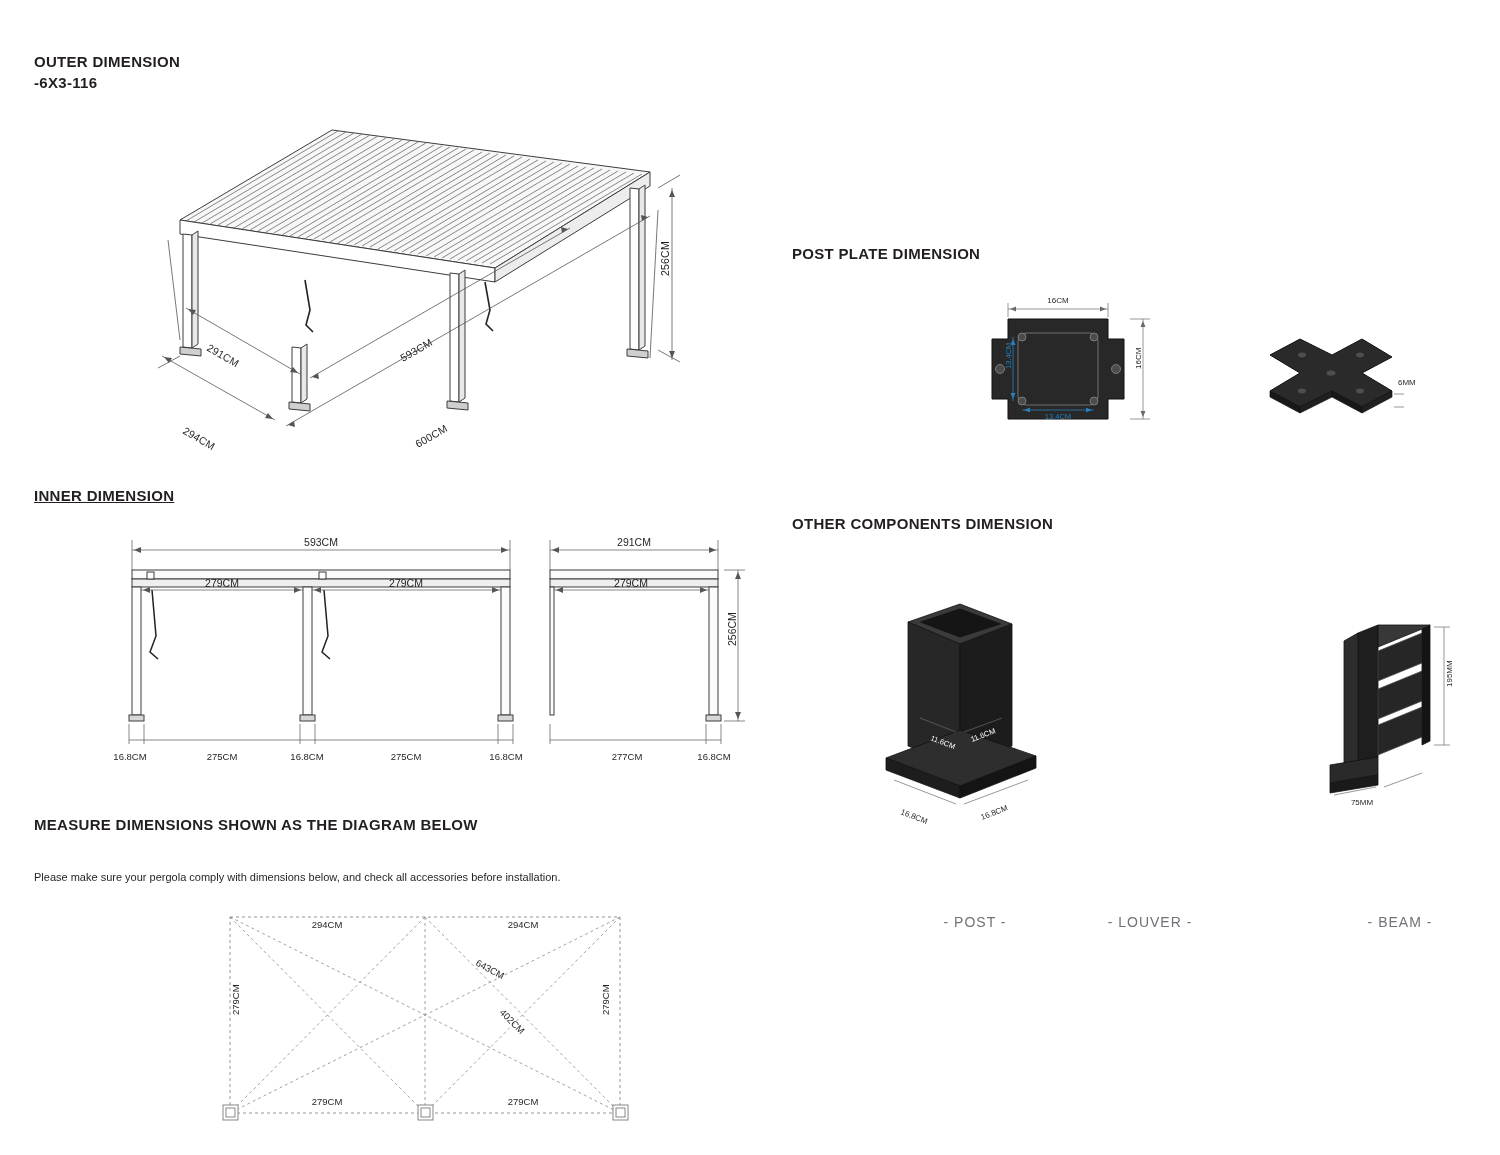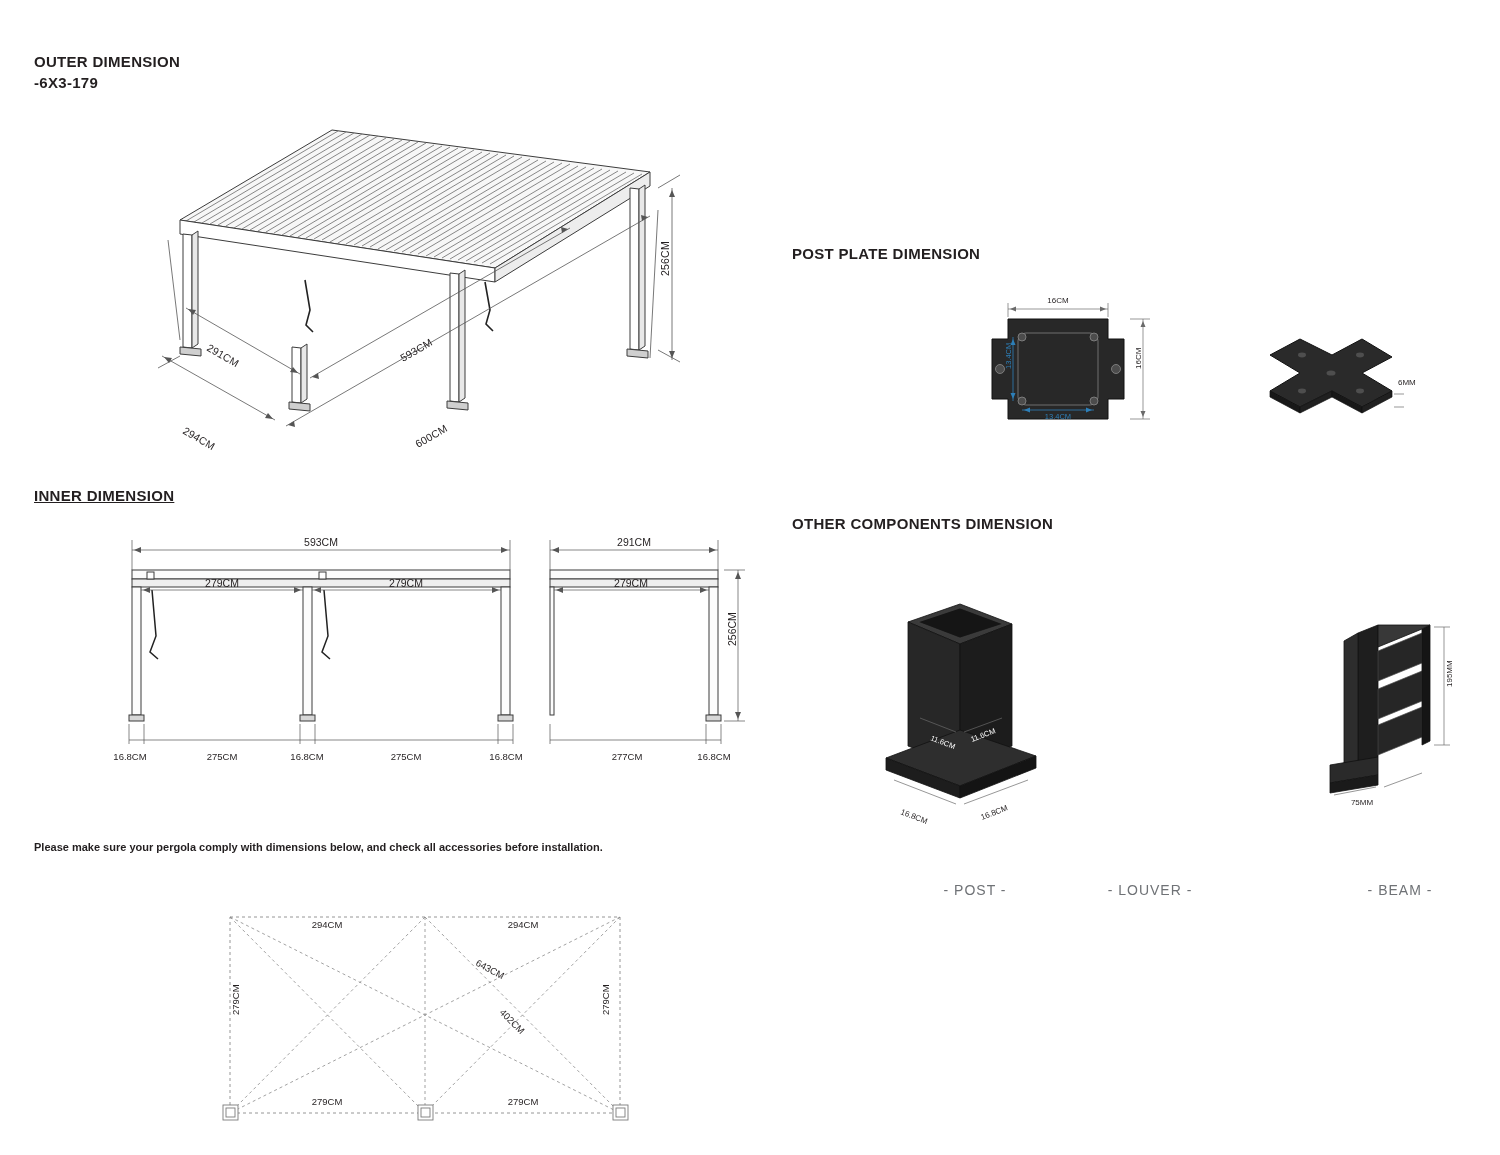--- a/index.html
+++ b/index.html
@@ -25,45 +25,47 @@
 
   .section-title {
     font-size: 15px;
     font-weight: bold;
     letter-spacing: 0.3px;
     color: #231f20;
   }
   .note-text {
     font-size: 11px;
     color: #231f20;
-    font-weight: bold;
+    font-weight: normal;
+    margin-top: 30px;
   }
   .dim-label {
     font-size: 10.5px;
     color: #231f20;
     letter-spacing: 0.2px;
     white-space: nowrap;
   }
   .comp-caption {
     font-size: 14px;
     color: #6f7276;
     letter-spacing: 1px;
     text-align: center;
     width: 200px;
+    margin-top: 32px;
   }
   svg { display: block; overflow: visible; }
   text { font-family: "Liberation Sans", sans-serif; }
 </style>
 </head>
 <body>
 
 <div class="page">
 
   <div class="abs section-title" style="left:34px; top:53px;">OUTER DIMENSION</div>
-  <div class="abs section-title" style="left:34px; top:74px;">-6X3-179</div>
+  <div class="abs section-title" style="left:34px; top:74px;">-6X3-116</div>
 
   <div class="abs" style="left:150px; top:110px;">
     <svg width="580" height="400" viewBox="0 0 580 400">
       <g stroke="#4a4a4a" stroke-width="1" fill="none">
 
         <polygon points="182,20 500,62 345,158 30,110" fill="#f7f7f7" stroke="#3c3c3c"></polygon>
 
         <g stroke="#7a7a7a" stroke-width="0.9">
           <line x1="188" y1="21" x2="36" y2="111"></line>
           <line x1="196" y1="22" x2="44" y2="112"></line>
@@ -250,20 +252,21 @@
         <line x1="621" y1="196" x2="621" y2="216"></line>
       </g>
       <text x="534" y="18" text-anchor="middle" font-size="10.5" fill="#231f20">291CM</text>
       <text x="531" y="59" text-anchor="middle" font-size="10.5" fill="#231f20">279CM</text>
       <text x="636" y="118" font-size="10.5" fill="#231f20" transform="rotate(-90 636 118)">256CM</text>
       <text x="527" y="232" text-anchor="middle" font-size="9.5" fill="#231f20">277CM</text>
       <text x="614" y="232" text-anchor="middle" font-size="9.5" fill="#231f20">16.8CM</text>
     </svg>
   </div>
 
+  <div class="abs section-title" style="left:34px; top:816px;">MEASURE DIMENSIONS SHOWN AS THE DIAGRAM BELOW</div>
   <div class="abs note-text" style="left:34px; top:841px;">Please make sure your pergola comply with dimensions below, and check all accessories before installation.</div>
 
   <div class="abs" style="left:215px; top:905px;">
     <svg width="420" height="230" viewBox="0 0 420 230">
 
       <rect x="15" y="12" width="390" height="196" fill="none" stroke="#8a8a8a" stroke-width="0.9" stroke-dasharray="3,3"></rect>
 
       <g stroke="#8a8a8a" stroke-width="0.8" stroke-dasharray="3,3" fill="none">
         <line x1="15" y1="12" x2="405" y2="208"></line>
         <line x1="405" y1="12" x2="15" y2="208"></line>

